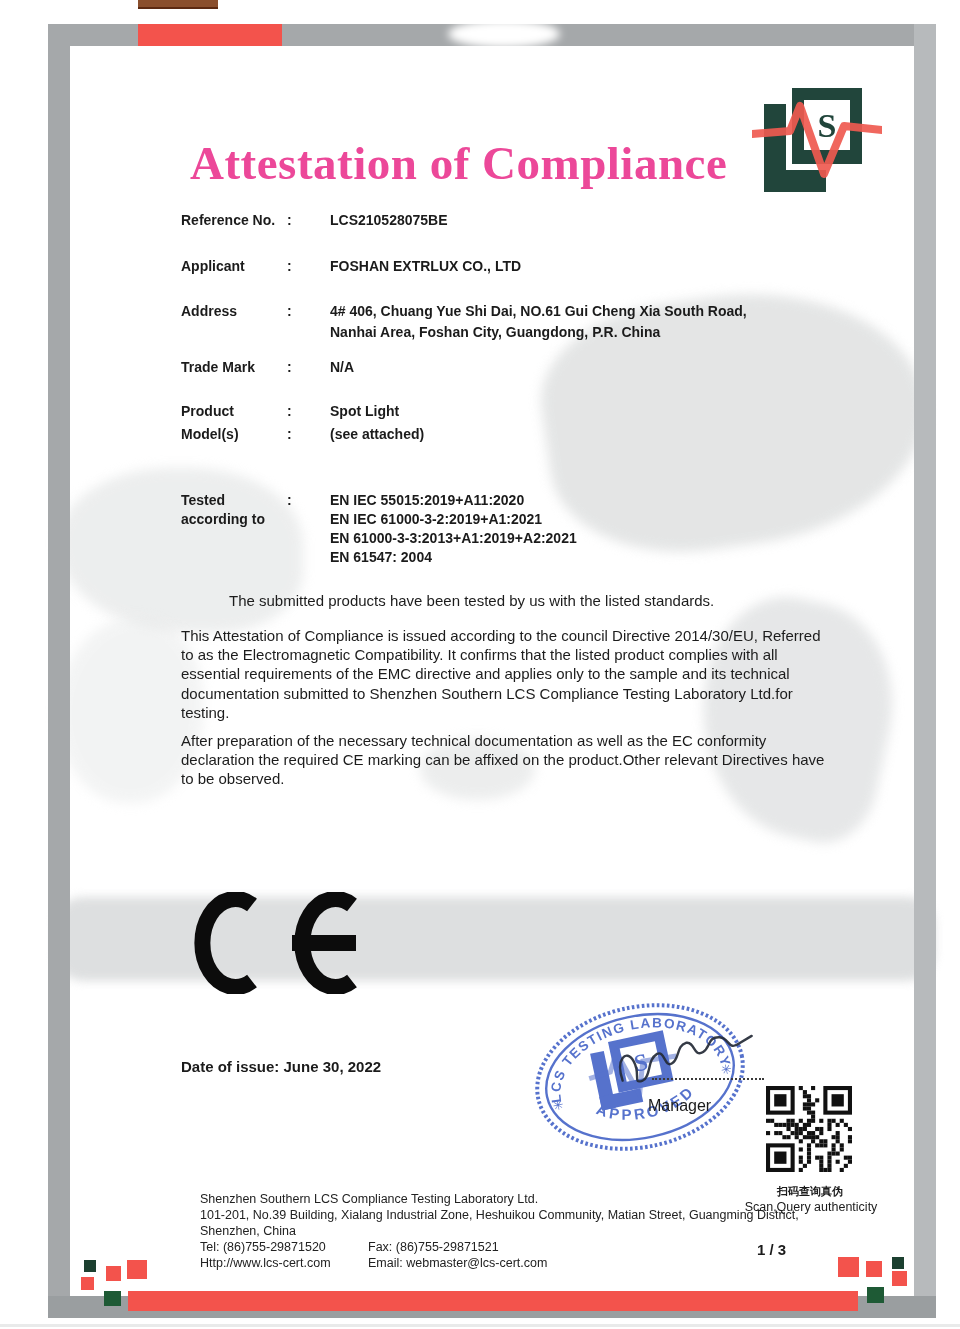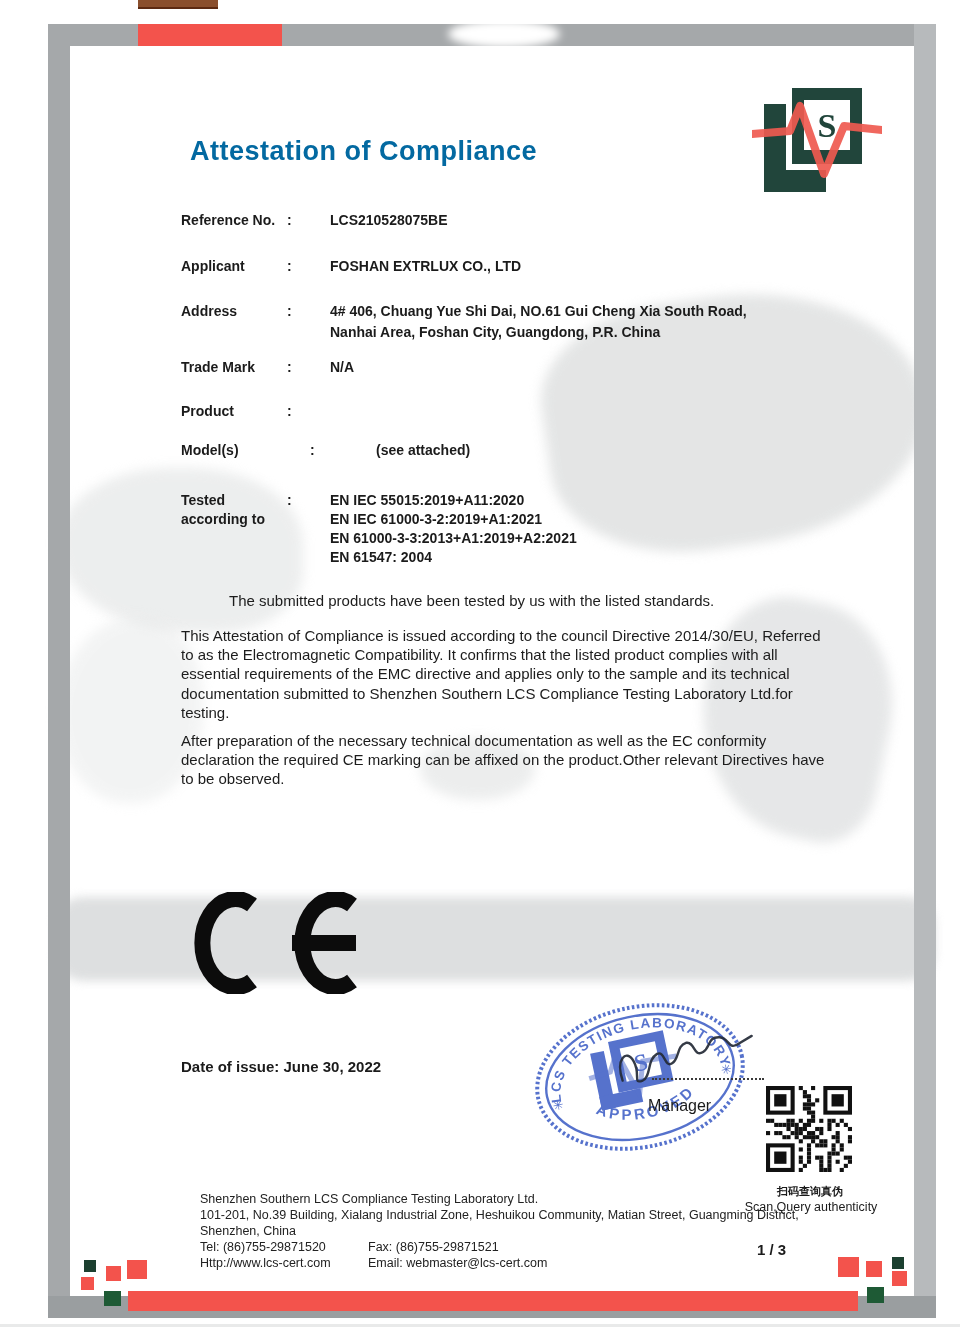--- a/index.html
+++ b/index.html
@@ -4,21 +4,21 @@
 <style>
   html,body{margin:0;padding:0;background:#ffffff;}
   .page{position:relative;width:960px;height:1329px;background:#fff;overflow:hidden;
         font-family:"Liberation Sans", sans-serif;color:#1b1b1b;}
   .abs{position:absolute;}
   
   .bar{position:absolute;background:#a5a8aa;}
   .blob{position:absolute;filter:blur(6px);z-index:0;}
   .z1{z-index:2;}
   
-  .title{font-size:27px;font-weight:700;letter-spacing:.5px;color:#0369a1;}
+  .title{font-size:47px;font-weight:700;letter-spacing:.5px;color:#ec4899;font-family:Liberation Serif, serif;}
   
   .row{position:absolute;left:181px;width:660px;display:grid;grid-template-columns:104px 45px 1fr;
        font-size:14px;font-weight:700;line-height:21px;z-index:2;}
   .row .colon{text-align:left;padding-left:2px;}
   .std-line{line-height:19px;}
   
   .para{position:absolute;left:181px;width:655px;font-size:15px;line-height:19.2px;
         font-weight:400;color:#1c1c1c;z-index:2;}
   .bold15{font-size:15px;font-weight:700;}
   .footer-txt{font-size:12.5px;color:#222;line-height:16px;}
@@ -95,22 +95,23 @@
     </div>
   </div>
   <div class="row" style="top:357px;">
     <div>Trade Mark</div>
     <div class="colon">:</div>
     <div>N/A</div>
   </div>
   <div class="row" style="top:401px;">
     <div>Product</div>
     <div class="colon">:</div>
-  </div>
-  <div class="row" style="top:440px;gap:23px;">
+    <div>Spot Light</div>
+  </div>
+  <div class="row" style="top:424px;">
     <div>Model(s)</div>
     <div class="colon">:</div>
     <div>(see attached)</div>
   </div>
   <div class="row" style="top:491px;">
     <div style="line-height:19px;">Tested according to</div>
     <div class="colon" style="line-height:19px;">:</div>
     <div>
       <div class="std-line">EN IEC 55015:2019+A11:2020</div>
       <div class="std-line">EN IEC 61000-3-2:2019+A1:2021</div>

